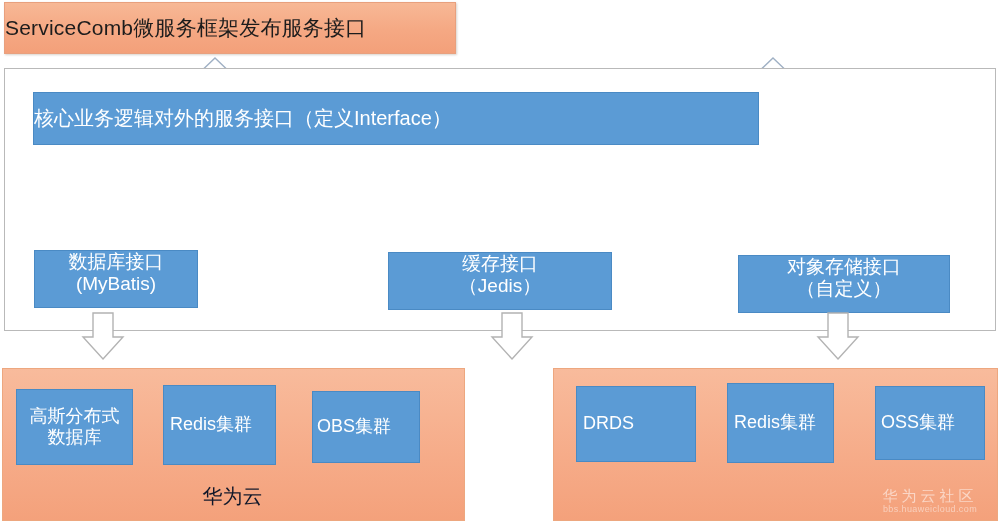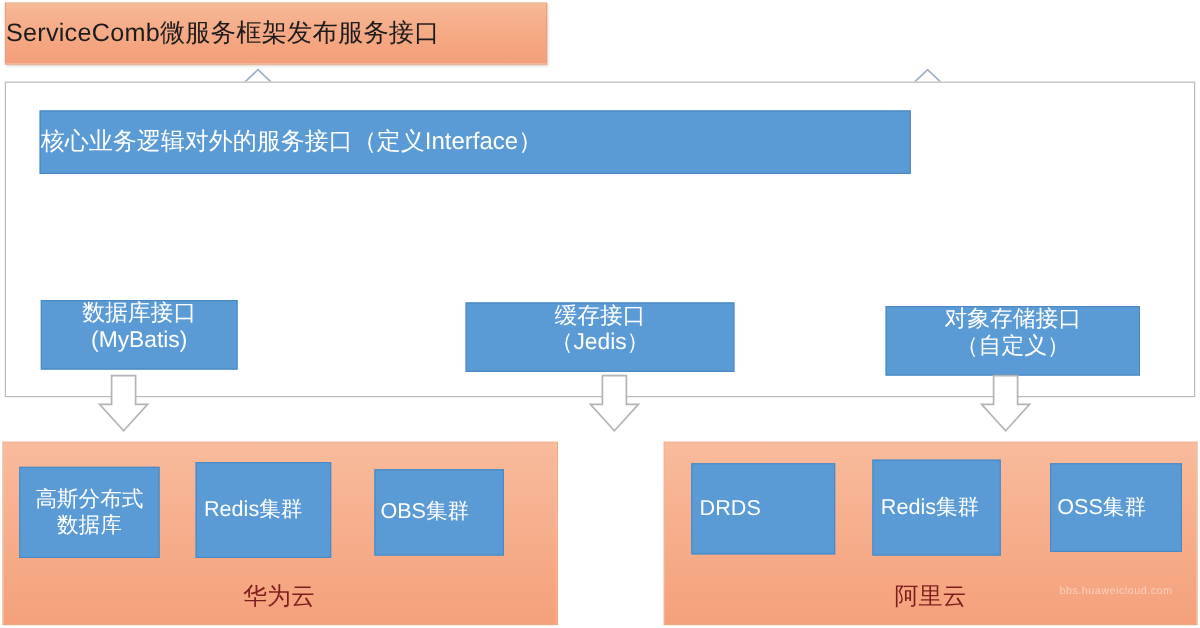--- a/index.html
+++ b/index.html
@@ -52,21 +52,21 @@
   .blue-svc    { font-size: 18px; }
   
   .cloudpanel {
     position: absolute;
     box-sizing: border-box;
     background: linear-gradient(180deg,#f8bb9c 0%, #f6ab88 60%, #f4a17b 100%);
     border: 1px solid #eda77f;
   }
   .cloud-label {
     position: absolute;
-    color: #7f1d1d;
+    color: #0f172a;
     font-size: 20px;
     text-align: center;
     white-space: nowrap;
   }
   
   .arrow {
     position: absolute;
     pointer-events: none;
   }
   .arrow svg { display: block; }
@@ -173,19 +173,19 @@
   </div>
 
   <div class="box blue blue-svc" style="left:727px; top:383px; width:107px; height:80px; padding:0 6px;">
     <span>Redis集群</span>
   </div>
 
   <div class="box blue blue-svc" style="left:875px; top:386px; width:110px; height:74px; padding:0 5px;">
     <span>OSS集群</span>
   </div>
 
-  <div class="cloud-label" style="left:553px; top:483px; width:445px;">阿里云</div>
 
   <div class="watermark" style="left:866px; top:487px; width:128px;">
+    <div class="wm-main">华为云社区</div>
     <div class="wm-sub">bbs.huaweicloud.com</div>
   </div>
 
 </div>
 
 </body></html>

